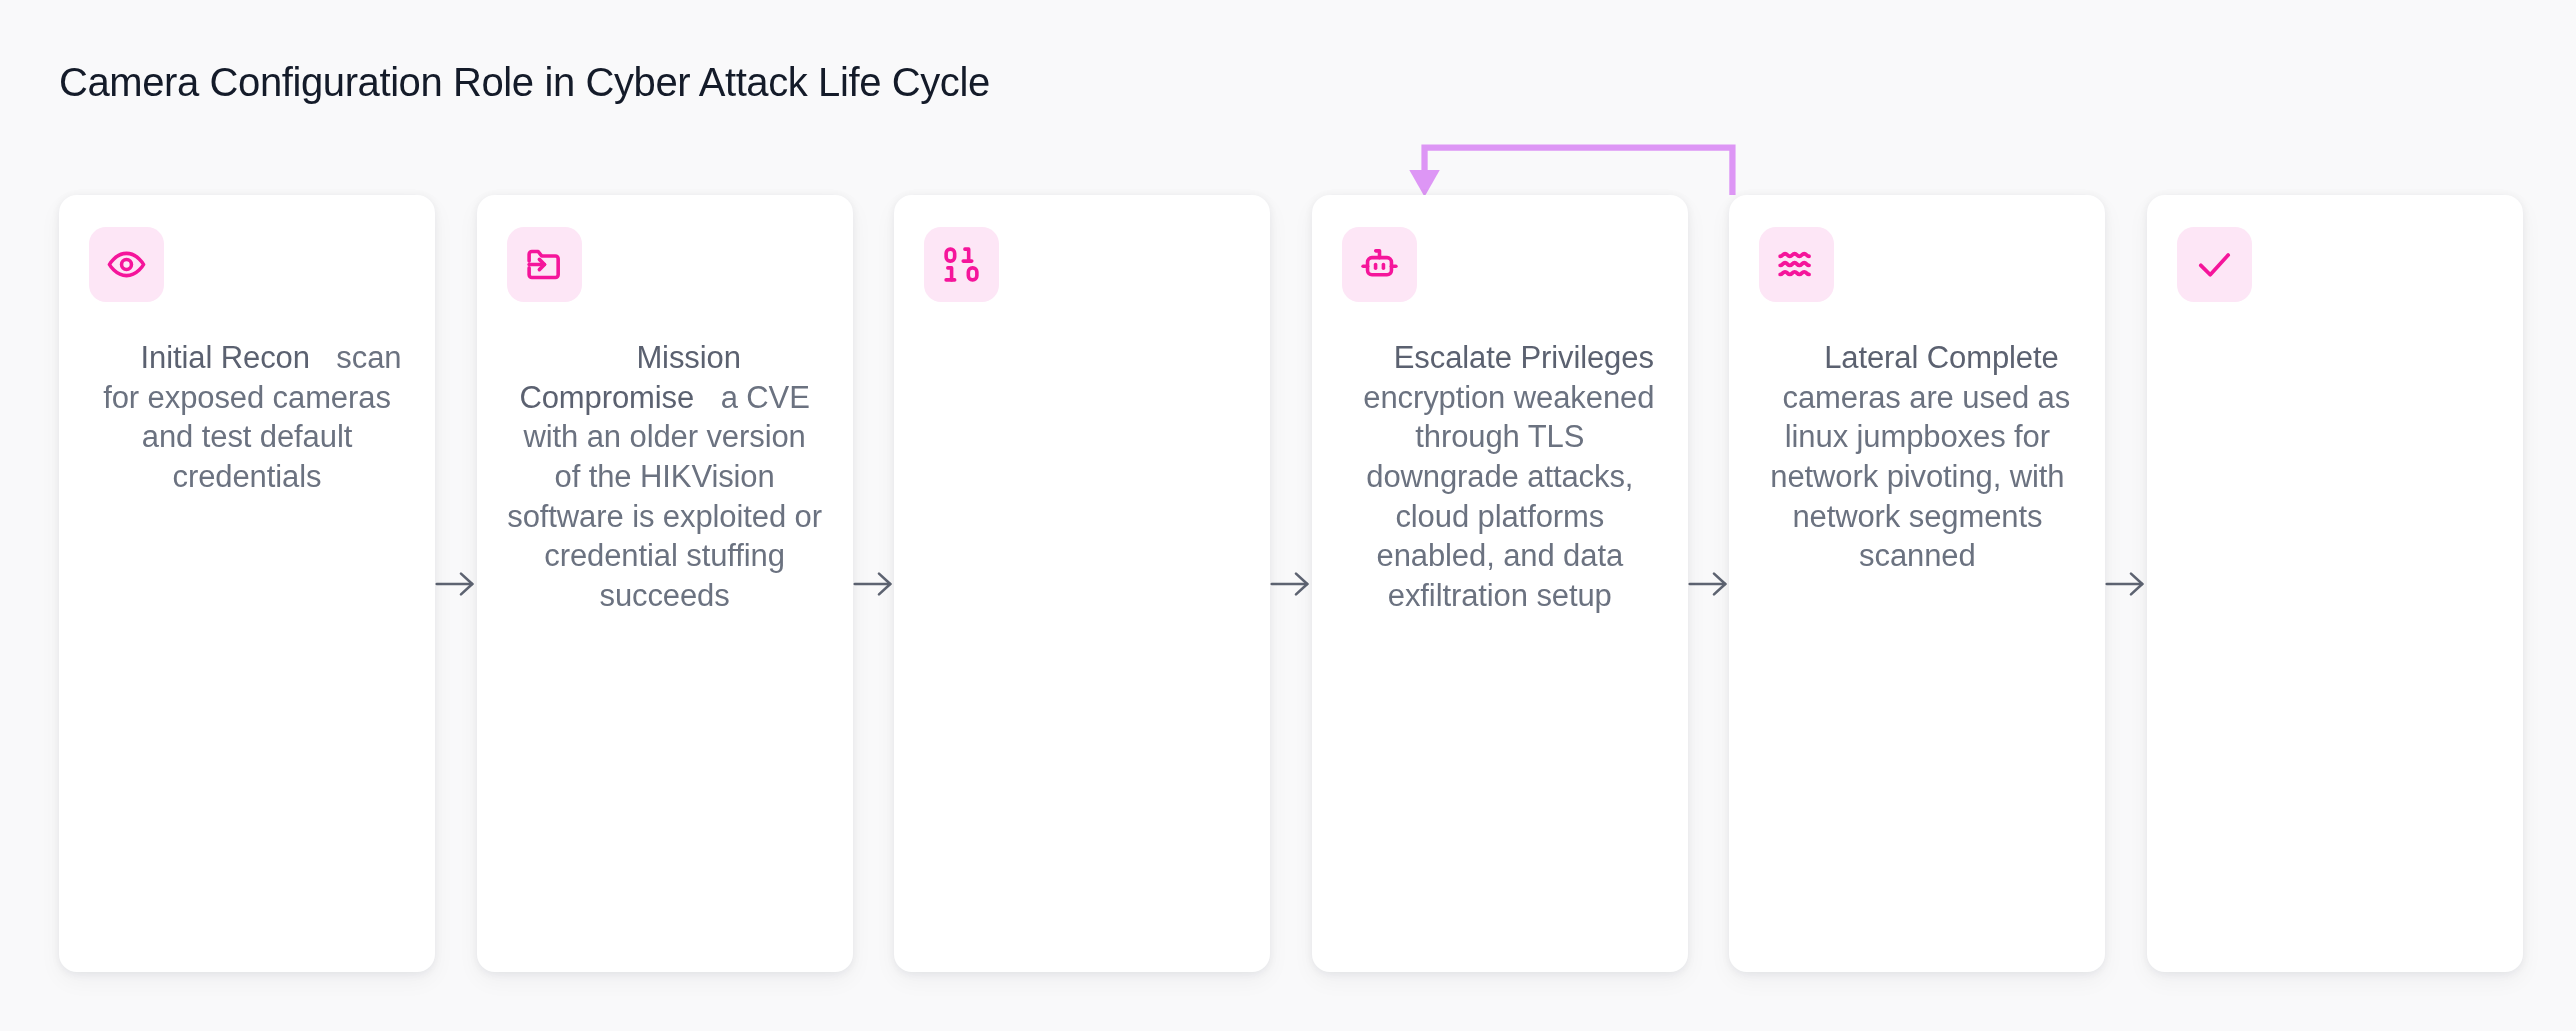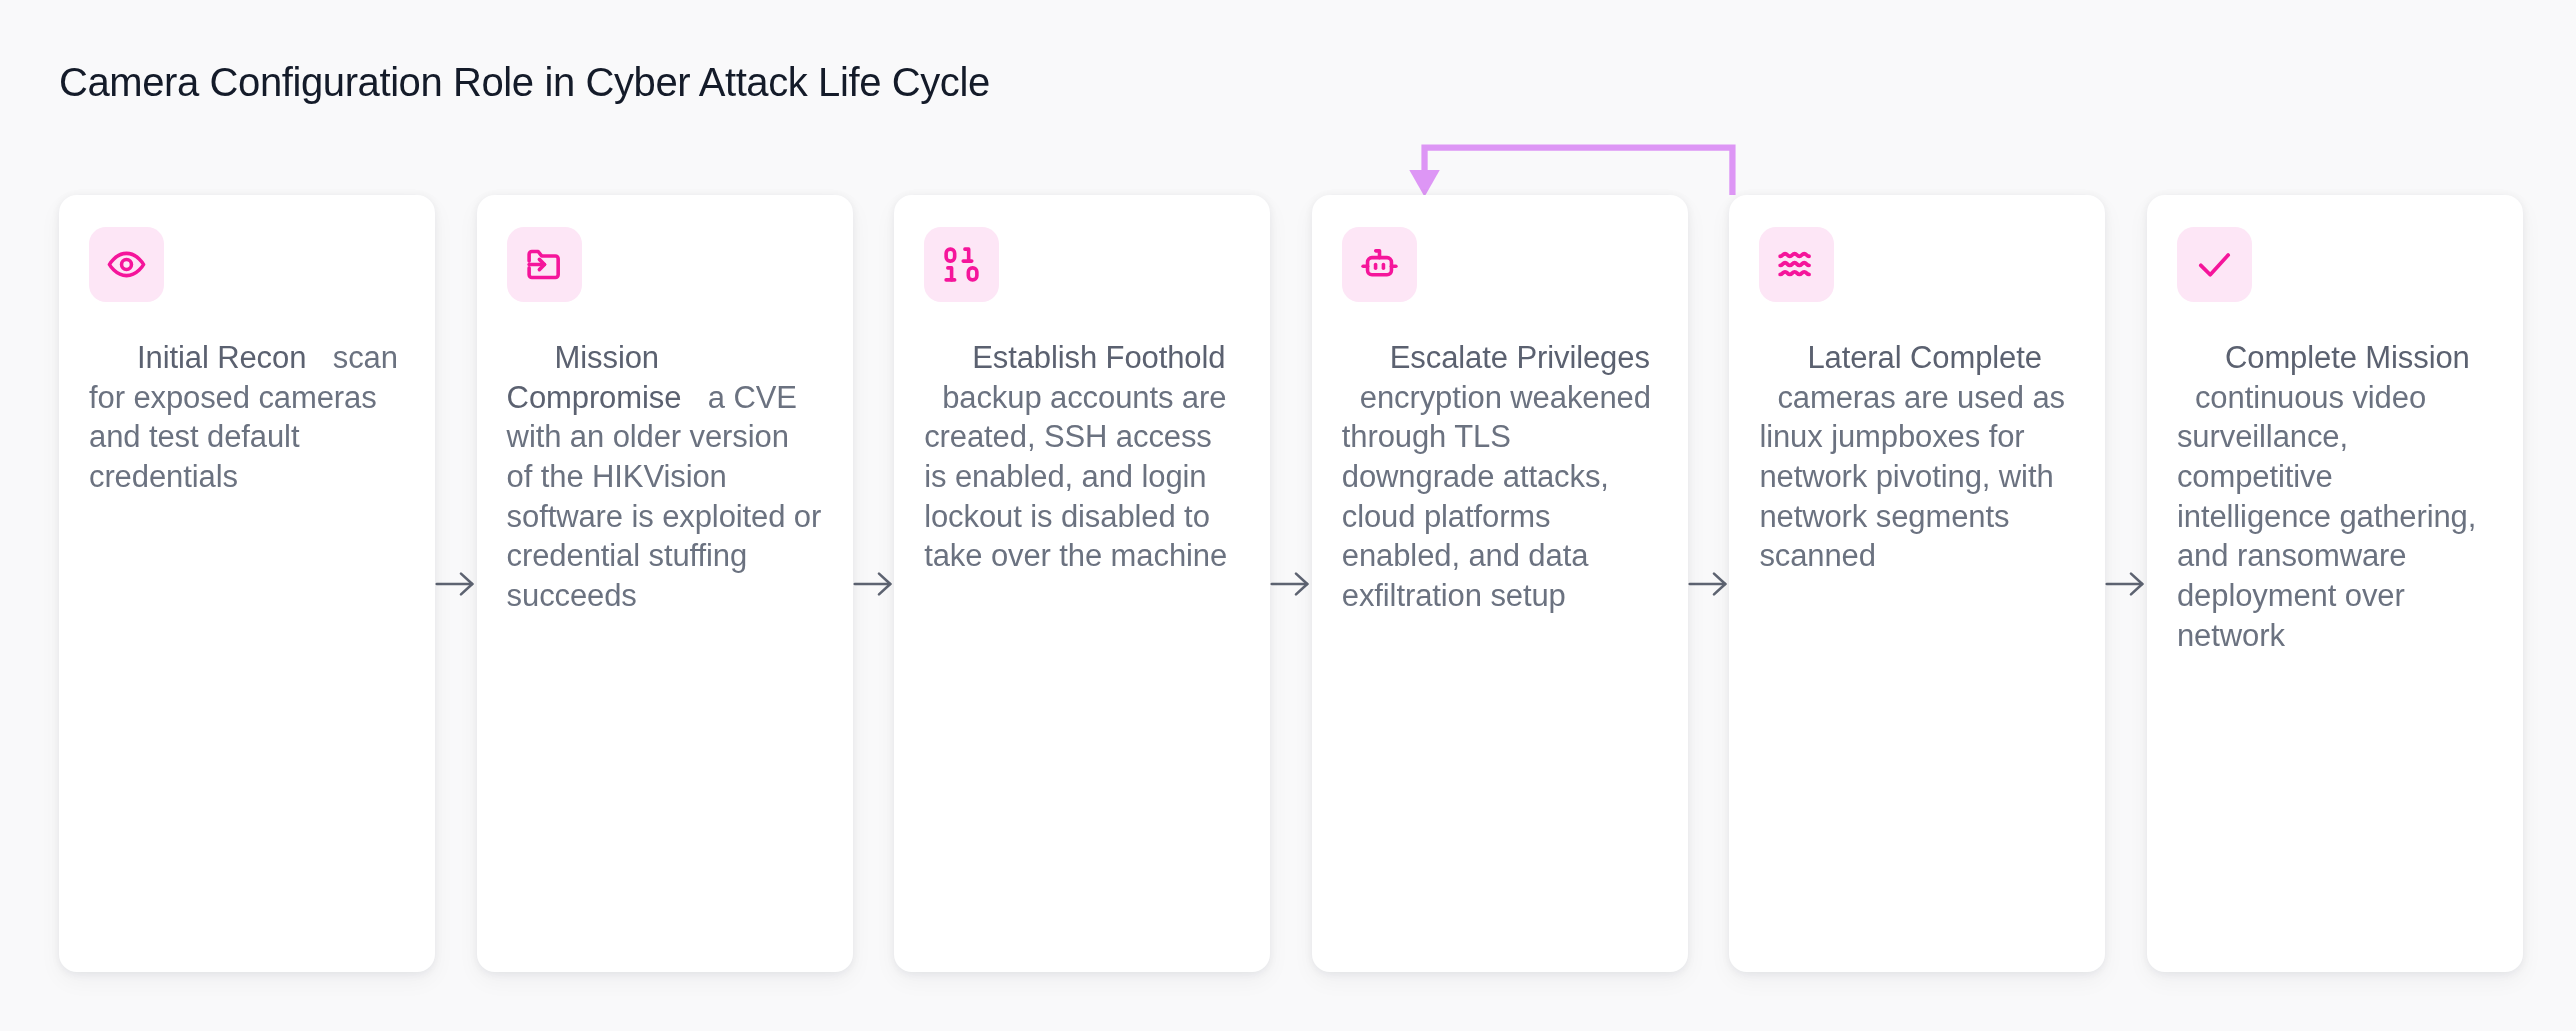--- a/index.html
+++ b/index.html
@@ -11,20 +11,21 @@
     background: #f9f9fa;
     font-family: "Liberation Sans", "DejaVu Sans", sans-serif;
     overflow: hidden;
   }
 
   #page {
     position: relative;
     width: 2576px;
     height: 890px;
     background: #f9f9fa;
+    text-align: center;
   }
 
   
   #page-title {
     position: absolute;
     left: 59px;
     top: 59px;
     font-size: 40px;
     line-height: 1.15;
     font-weight: 400;
@@ -165,24 +166,20 @@
       <div class="icon-chip">
         <svg width="41" height="41" viewBox="0 0 24 24" fill="none" stroke="#f5159b" stroke-width="2.1" stroke-linecap="round" stroke-linejoin="round">
           <rect x="3" y="3" width="5" height="7" rx="2.4"></rect>
           <path d="M14 3h2.2v7"></path>
           <path d="M13 10h5"></path>
           <rect x="16" y="14" width="5" height="7" rx="2.4"></rect>
           <path d="M4 14h2.2v7"></path>
           <path d="M3 21h5"></path>
         </svg>
       </div>
-      <div class="card-text">
-        <span class="card-title">Establish Foothold </span>
-        <span class="card-desc">backup accounts are created, SSH access is enabled, and login lockout is disabled to take over the machine</span>
-      </div>
     </div>
 
     <div class="connector">
       <svg width="43" height="30" viewBox="0 0 48 34" fill="none" stroke="#5e6472" stroke-width="3" stroke-linecap="round" stroke-linejoin="round">
         <line x1="2" y1="17" x2="43" y2="17"></line>
         <polyline points="30,5 43,17 30,29"></polyline>
       </svg>
     </div>
 
     <div class="card">
@@ -229,21 +226,17 @@
         <polyline points="30,5 43,17 30,29"></polyline>
       </svg>
     </div>
 
     <div class="card">
       <div class="icon-chip">
         <svg width="41" height="41" viewBox="0 0 24 24" fill="none" stroke="#f5159b" stroke-width="2.2" stroke-linecap="round" stroke-linejoin="round">
           <polyline points="4,12.5 9.5,18 20,6.5"></polyline>
         </svg>
       </div>
-      <div class="card-text">
-        <span class="card-title">Complete Mission </span>
-        <span class="card-desc">continuous video surveillance, competitive intelligence gathering, and ransomware deployment over network</span>
-      </div>
     </div>
 
   </div>
 </div>
 
 
 </body></html>

